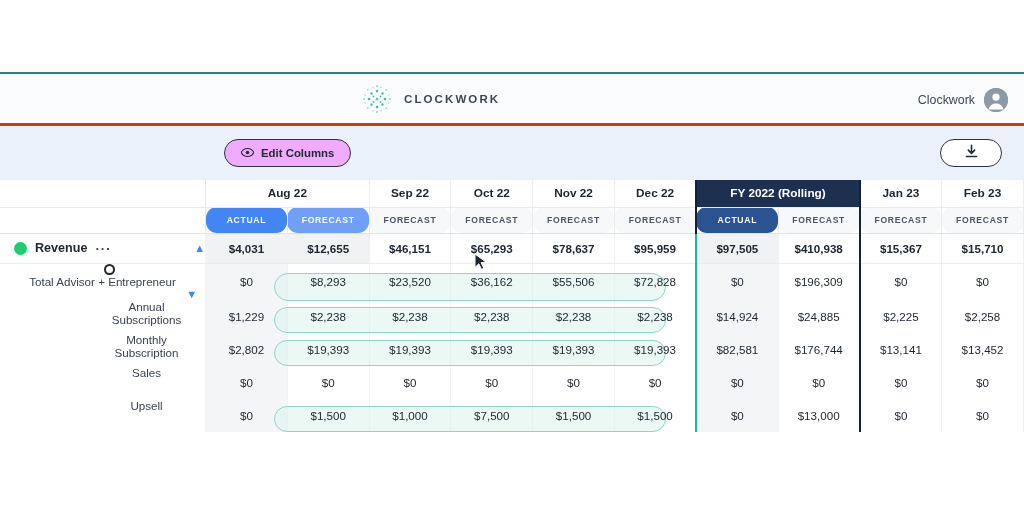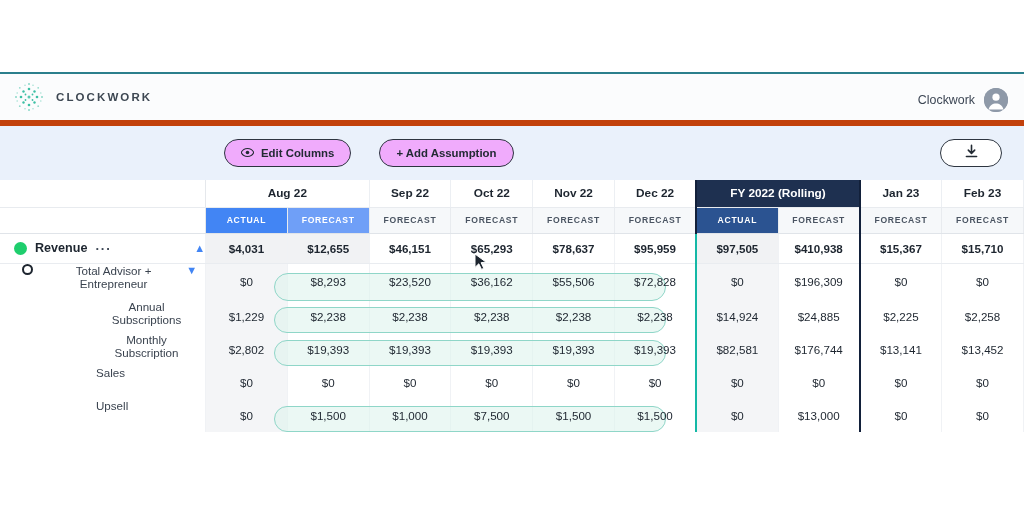--- a/index.html
+++ b/index.html
@@ -13,22 +13,23 @@
 
   
   .top-blank { height: 72px; background:#ffffff; }
   .teal-rule { height: 2px; background:#2b7f8c; width:100%; }
 
   
   .navbar {
     height: 52px; background:#fbfcfd;
     display:flex; align-items:center;
     padding: 0 16px 0 12px;
-    border-bottom: 6px solid #c2410c;
+    border-bottom: 3px solid #c2410c;
     position: relative;
+    justify-content: center;
   }
   .brand { display:flex; align-items:center; gap:10px; flex: 0 0 auto; width: 300px;}
   .logo-burst { width:34px; height:34px; position:relative; }
   .brand-name {
     font-size: 11.5px; font-weight: 700; letter-spacing: 2.1px;
     color:#3d4752;
   }
   .nav-links {
     position:absolute; left:318px; top:0; height:52px;
     display:flex; align-items:center; gap:6px;
@@ -88,20 +89,21 @@
   tr.hdr-period th.fy { background:#1e3050; color:#ffffff; }
   tr.hdr-period th.sep-l { border-left:2px solid #12203a; }
   tr.hdr-period th.sep-r { border-right:2px solid #12203a; }
 
   
   tr.hdr-sub th {
     height:26px; font-size:8.6px; font-weight:700; letter-spacing:.7px;
     text-align:center; color:#4a5462; background:#f6f8fa;
     border-bottom:1px solid #e0e4e9;
     border-right:1px solid #e8ebef;
+    border-radius:11px;
   }
   tr.hdr-sub th.label-cell { background:#fff; border-right:1px solid #e5e8ec; }
   tr.hdr-sub th.hl-actual   { background:#4285f4; color:#ffffff; }
   tr.hdr-sub th.hl-forecast { background:#6f9ff7; color:#ffffff; }
   tr.hdr-sub th.fy-actual   { background:#2b5391; color:#ffffff; }
   tr.hdr-sub th.fy-forecast { background:#f6f8fa; color:#4a5462; }
   tr.hdr-sub th.sep-l { border-left:2px solid #12203a; }
   tr.hdr-sub th.sep-r { border-right:2px solid #12203a; }
 
   
@@ -115,21 +117,21 @@
   tr.drow td.shade { background:#f4f5f7; }
   tr.drow.total td { font-weight:700; height:30px; border-bottom:1px solid #e9ecf0; }
   tr.drow.total td.shade { background:#f1f2f4; }
   tr.drow.tall td { height:37px; }
 
   
   td.rowlabel {
     background:#ffffff; border-right:1px solid #e5e8ec;
     text-align:left; padding-left:0; position:relative;
   }
-  .lbl-wrap { display:flex; height:100%; padding-right:8px; }
+  .lbl-wrap { display:flex; align-items:center; height:100%; padding-right:8px;flex-direction:column; }
   .lbl-revenue {
     display:flex; align-items:center; gap:8px; padding-left:14px; width:100%;
   }
   .dot-green { width:13px; height:13px; border-radius:50%; background:#1ece6d; flex:0 0 auto;}
   .rev-text { font-size:12.6px; font-weight:700; color:#1d252f; }
   .dots-menu { font-size:13px; color:#3c4654; letter-spacing:1px; cursor:pointer; }
   .caret { margin-left:auto; color:#4285f4; font-size:11px; cursor:pointer; }
   .gear-mini {
     width:11px; height:11px; border-radius:50%;
     border:2.1px solid #1d252f; flex:0 0 auto; margin-left:22px;
@@ -215,23 +217,20 @@
     <div class="tb-left">
       <div class="btn-pill">
         <span>
           <svg width="13" height="11" viewBox="0 0 16 11">
             <path d="M8 .6C4.3.6 1.4 3 .3 5.5 1.4 8 4.3 10.4 8 10.4s6.6-2.4 7.7-4.9C14.6 3 11.7.6 8 .6z" fill="none" stroke="#222a33" stroke-width="1.3"></path>
             <circle cx="8" cy="5.5" r="2.2" fill="#222a33"></circle>
           </svg>
         </span>
         <span>Edit Columns</span>
       </div>
-      <div class="btn-pill">
-        <span>+ Add Assumption</span>
-      </div>
     </div>
     <div class="tb-right">
       <div class="btn-dl">
         <span>
           <svg width="15" height="15" viewBox="0 0 16 16">
             <path d="M8 1.5v8.2M4.6 6.6L8 10l3.4-3.4" fill="none" stroke="#222a33" stroke-width="1.7" stroke-linecap="round" stroke-linejoin="round"></path>
             <path d="M2.6 13.3h10.8" stroke="#222a33" stroke-width="1.7" stroke-linecap="round"></path>
           </svg>
         </span>
       </div>

